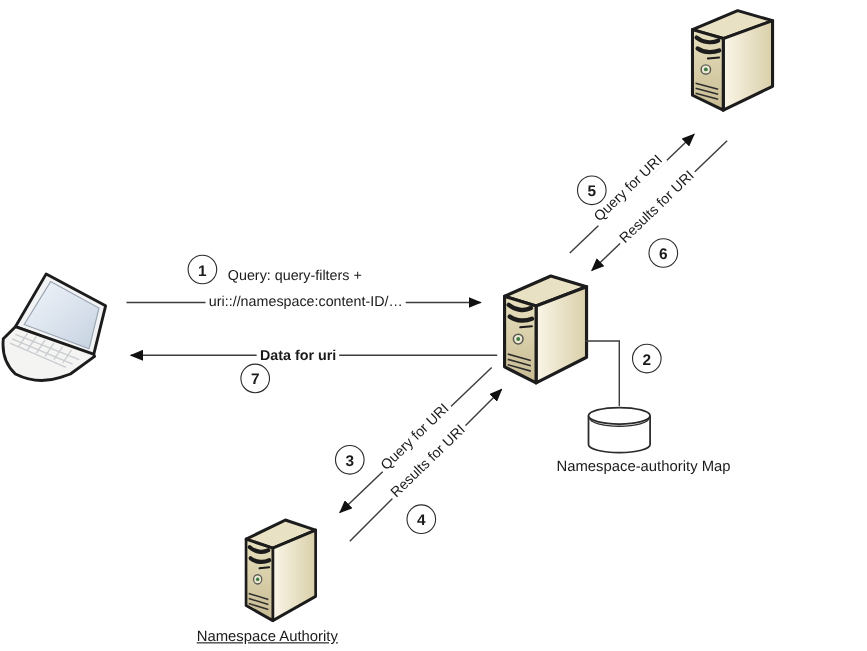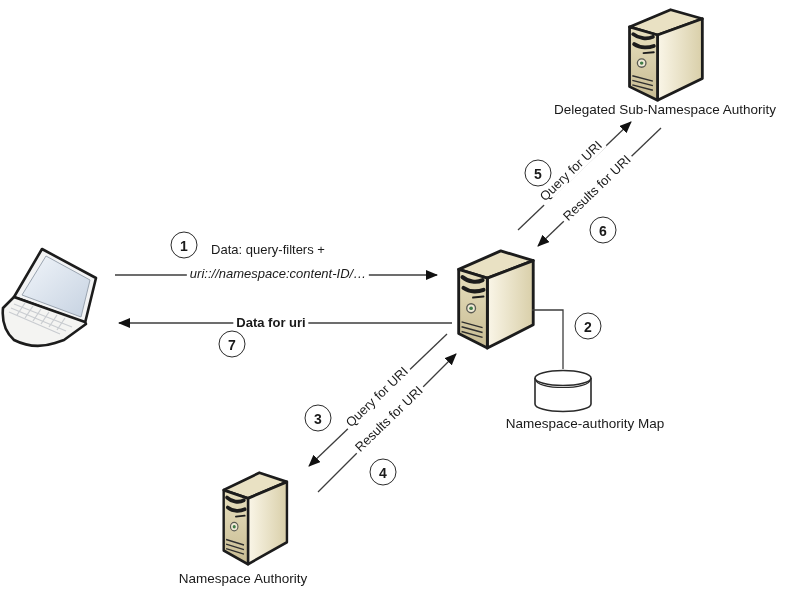--- a/index.html
+++ b/index.html
@@ -6,21 +6,21 @@
   .canvas {
     position:relative; width:788px; height:592px; background:#ffffff;
     font-family:"Liberation Sans", sans-serif; color:#1a1a1a; overflow:hidden;
   }
   .gfx { position:absolute; left:0; top:0; z-index:1; }
   .lbl {
     position:absolute; z-index:2; transform:translate(-50%,-50%);
     font-size:13px; line-height:1.05; white-space:nowrap; text-align:center;
   }
   .lbl.bg { background:#ffffff; padding:0 3px; }
-  .lbl.italic { font-style:italic; }
+  .lbl.italic { }
   .lbl.rot { transform:translate(-50%,-50%) rotate(-44deg); }
   .node-lbl { font-size:13.5px; }
   .badge {
     position:absolute; z-index:3; width:27px; height:27px; box-sizing:border-box;
     border:1.5px solid #2b2b2b; border-radius:50%; background:#ffffff;
     display:flex; align-items:center; justify-content:center;
     font-weight:bold; font-size:14px; transform:translate(-50%,-50%);
   }
 </style>
 </head>
@@ -85,31 +85,30 @@
       <line x1="115" y1="275" x2="437" y2="275" marker-end="url(#ah)"></line>
       <line x1="452" y1="323" x2="119" y2="323" marker-end="url(#ah)"></line>
       <path d="M532,310 H563 V369"></path>
       <line x1="518" y1="230" x2="631" y2="122" marker-end="url(#ah)"></line>
       <line x1="661" y1="128" x2="538" y2="246" marker-end="url(#ah)"></line>
       <line x1="447" y1="334" x2="309" y2="466" marker-end="url(#ah)"></line>
       <line x1="318" y1="492" x2="456" y2="354" marker-end="url(#ah)"></line>
     </g>
   </svg>
 
-  <div class="lbl" style="left:268px; top:250px;">Data: query-filters +</div>
+  <div class="lbl" style="left:268px; top:250px;">Query: query-filters +</div>
   <div class="lbl bg italic" style="left:278px; top:274px;">uri:://namespace:content-ID/…</div>
   <div class="lbl bg" style="left:271px; top:323px;font-weight:bold;">Data for uri</div>
   <div class="lbl bg rot" style="left:571px; top:171px;">Query for URI</div>
   <div class="lbl bg rot" style="left:597px; top:188px;">Results for URI</div>
   <div class="lbl bg rot" style="left:377px; top:397px;">Query for URI</div>
   <div class="lbl bg rot" style="left:389px; top:419px;">Results for URI</div>
 
-  <div class="lbl node-lbl" style="left:665px; top:110px;">Delegated Sub-Namespace Authority</div>
   <div class="lbl node-lbl" style="left:585px; top:424px;">Namespace-authority Map</div>
-  <div class="lbl node-lbl" style="left:243px; top:579px;">Namespace Authority</div>
+  <div class="lbl node-lbl" style="left:243px; top:579px;text-decoration:underline;">Namespace Authority</div>
 
   <div class="badge" style="left:184px; top:245px;">1</div>
   <div class="badge" style="left:588px; top:326px;">2</div>
   <div class="badge" style="left:318px; top:418px;">3</div>
   <div class="badge" style="left:383px; top:472px;">4</div>
   <div class="badge" style="left:538px; top:173px;">5</div>
   <div class="badge" style="left:603px; top:230px;">6</div>
   <div class="badge" style="left:232px; top:344px;">7</div>
 
 </div>

